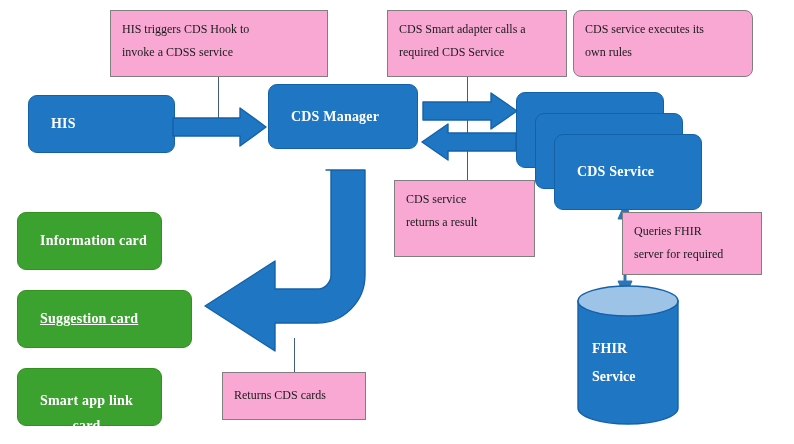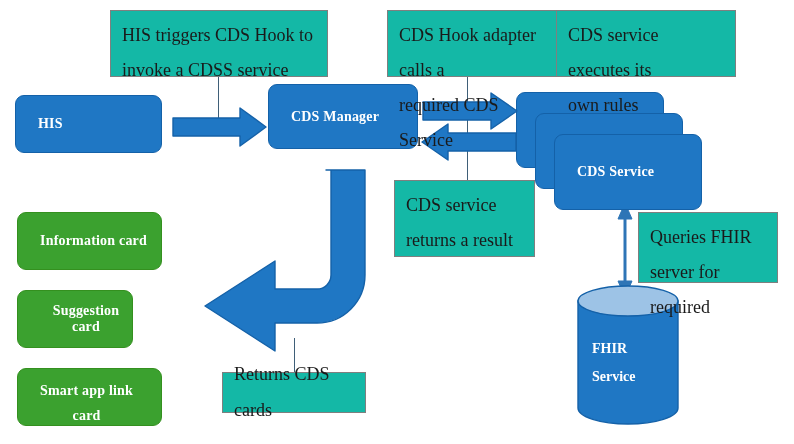--- a/index.html
+++ b/index.html
@@ -14,25 +14,25 @@
     height: 444px;
     background: #ffffff;
     overflow: hidden;
     font-family: "Liberation Serif", "DejaVu Serif", serif;
   }
 
   
   .note {
     position: absolute;
     box-sizing: border-box;
-    background: #14b8a6;
+    background: #f9a8d4;
     border: 1px solid #7f7f7f;
     color: #1a1a1a;
     font-family: "Liberation Serif", "DejaVu Serif", serif;
-    font-size: 18px;
+    font-size: 12px;
     line-height: 1.95;
     padding: 7px 11px;
     z-index: 6;
     white-space: pre-line;
   }
 
   
   .node {
     position: absolute;
     box-sizing: border-box;
@@ -121,35 +121,35 @@
     <g>
       <line x1="625" y1="212" x2="625" y2="288" stroke="#2e75b6" stroke-width="3"></line>
       <polygon points="625,203 632,219 618,219" fill="#2e75b6" stroke="#2e75b6" stroke-width="1"></polygon>
       <polygon points="625,297 632,281 618,281" fill="#2e75b6" stroke="#2e75b6" stroke-width="1"></polygon>
     </g>
   </svg>
 
   <div class="note" style="left:110px; top:10px; width:218px; height:67px;">HIS triggers CDS Hook to
 invoke a CDSS service</div>
 
-  <div class="note" style="left:387px; top:10px; width:180px; height:67px;">CDS Hook adapter calls a
+  <div class="note" style="left:387px; top:10px; width:180px; height:67px;">CDS Smart adapter calls a
 required CDS Service</div>
 
-  <div class="note" style="left:556px; top:10px; width:180px; height:67px;">CDS service executes its
+  <div class="note" style="left:573px; top:10px; width:180px; height:67px;border-radius:8px;">CDS service executes its
 own rules</div>
 
   <div class="note" style="left:394px; top:180px; width:141px; height:77px;">CDS service
 returns a result</div>
 
-  <div class="note" style="left:638px; top:212px; width:140px; height:71px;">Queries FHIR
+  <div class="note" style="left:622px; top:212px; width:140px; height:63px;">Queries FHIR
 server for required</div>
 
-  <div class="note" style="left:222px; top:372px; width:144px; height:41px; display:flex; align-items:center;">Returns CDS cards</div>
+  <div class="note" style="left:222px; top:372px; width:144px; height:48px; display:flex; align-items:center;">Returns CDS cards</div>
 
-  <div class="node blue" style="left:15px; top:95px; width:147px; height:58px;">
+  <div class="node blue" style="left:28px; top:95px; width:147px; height:58px;">
     <span>HIS</span>
   </div>
 
   <div class="node blue" style="left:268px; top:84px; width:150px; height:65px;">
     <span>CDS Manager</span>
   </div>
 
   <div class="node blue" style="left:516px; top:92px; width:148px; height:76px; z-index:3;"></div>
   <div class="node blue" style="left:535px; top:113px; width:148px; height:76px; z-index:4;"></div>
   <div class="node blue" style="left:554px; top:134px; width:148px; height:76px; z-index:5;">
@@ -160,22 +160,22 @@
     <path d="M3,18 L3,125 A50,16 0 0 0 103,125 L103,18 Z" fill="#1f77c4" stroke="#1461a8" stroke-width="1.4"></path>
     <ellipse cx="53" cy="18" rx="50" ry="15" fill="#9dc3e6" stroke="#1461a8" stroke-width="1.4"></ellipse>
   </svg>
   <div class="cyl-label" style="left:592px; top:335px;">FHIR</div>
   <div class="cyl-label" style="left:592px; top:363px;">Service</div>
 
   <div class="node green" style="left:17px; top:212px; width:145px; height:58px;">
     <span>Information card</span>
   </div>
 
-  <div class="node green" style="left:17px; top:290px; width:116px; height:58px;">
+  <div class="node green" style="left:17px; top:290px; width:175px; height:58px;text-decoration:underline;">
     <span>Suggestion card</span>
   </div>
 
   <div class="node green" style="left:17px; top:368px; width:145px; height:58px; align-items:flex-start; padding-top:10px;">
-    <span style="white-space:pre-line; line-height:1.75;">Smart app link
+    <span style="white-space:pre-line; line-height:1.75;margin-top:10px;">Smart app link
 card</span>
   </div>
 
 </div>
 
 </body></html>

